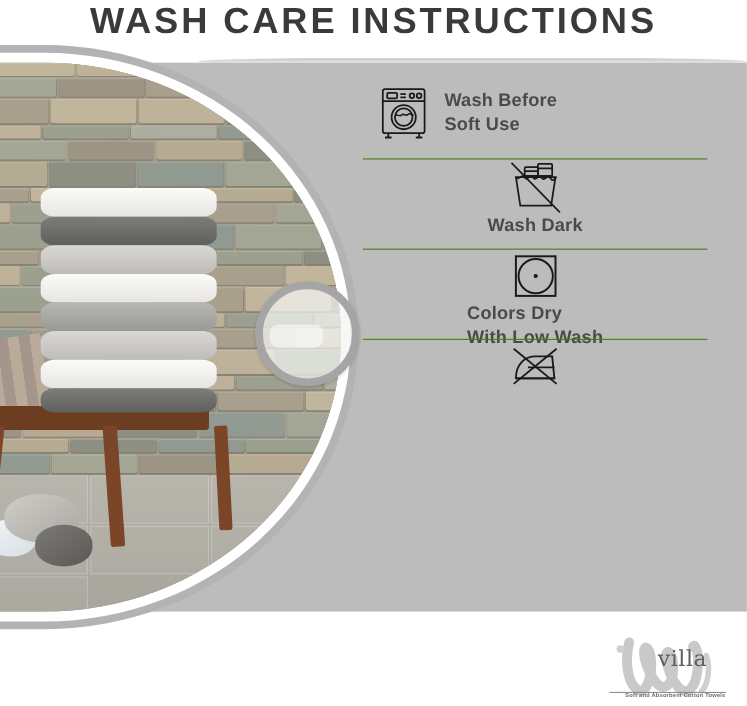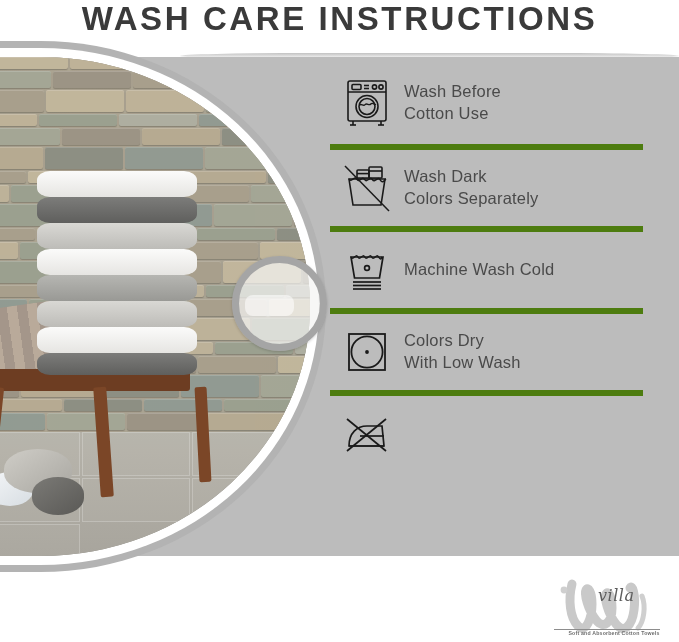--- a/index.html
+++ b/index.html
@@ -139,48 +139,47 @@
     position: absolute;
     left: 330px; top: 62px;
     width: 313px;
   }
   .row {
     position: relative;
     display: flex;
     align-items: center;
     height: 82px;
   }
-  .row + .row { border-top: 6px solid #4d7c0f; }
+  .row + .row { border-top: 1px solid #4d7c0f; flex-direction: column; }
   .icon-cell {
     width: 74px; min-width:74px;
     display:flex; align-items:center; justify-content:center;
   }
   .label-cell {
     font-size: 16.5px;
     color: #4a4a4a;
     line-height: 1.32;
     letter-spacing: .2px;
     font-family: "Liberation Sans", sans-serif;
   }
-  .label-cell span { display:block; }
+  .label-cell span { display:block;font-weight:bold; }
 
   
   #logo {
     position:absolute;
     left: 542px; top: 566px;
     width: 132px; height: 74px;
   }
   #logo-script {
     position:absolute; left:0; top:0; width:132px; height:74px;
   }
   #logo-villa {
     position:absolute; left:56px; top:20px;
     font-family: "DejaVu Serif", serif;
-    font-style: italic;
-    font-size: 16px;
+    font-size: 20px;
     color: #5d5d5d;
     letter-spacing: .5px;
   }
   #logo-celestia {
     position:absolute; left:6px; top:38px;
     font-family: "Liberation Sans", sans-serif;
     font-size: 22.5px;
     letter-spacing: 2.6px;
     color: #6a6a6a;
   }
@@ -365,57 +364,41 @@
         <circle cx="23" cy="28.5" r="8"></circle>
         <path d="M15.4 27.2c1.9-2.2 3.8 1.6 5.7-0.6s3.8 1.6 5.7-0.6 3.8 1.6 5.1 0.2" stroke-width="1.4"></path>
         <line x1="9" y1="43" x2="9" y2="47"></line>
         <line x1="6" y1="47" x2="12" y2="47"></line>
         <line x1="37" y1="43" x2="37" y2="47"></line>
         <line x1="34" y1="47" x2="40" y2="47"></line>
       </svg>
     </div>
     <div class="label-cell">
       <span>Wash Before</span>
-      <span>Cotton Use</span>
+      <span>Soft Use</span>
     </div>
   </div>
 
   <div class="row">
     <div class="icon-cell">
       <svg width="52" height="50" viewBox="0 0 52 50" fill="none" stroke="#1a1a1a" stroke-width="1.6">
         <path d="M8 16 h36 l-4 26 h-28 z"></path>
         <path d="M8 16c2.6 4.2 5.2-4 7.8 0.2s5.2-4 7.8 0.2 5.2-4 7.8 0.2 5.2-4 7.8 0.2 3.6 0.6 5.8-0.8" stroke-width="1.5"></path>
         <rect x="16" y="7" width="12" height="8" rx="1"></rect>
         <line x1="16" y1="10.6" x2="28" y2="10.6"></line>
         <rect x="28" y="4" width="13" height="11" rx="1"></rect>
         <line x1="28" y1="8" x2="41" y2="8"></line>
         <line x1="4" y1="3" x2="48" y2="48" stroke-width="1.5"></line>
       </svg>
     </div>
     <div class="label-cell">
       <span>Wash Dark</span>
-      <span>Colors Separately</span>
     </div>
   </div>
 
-  <div class="row">
-    <div class="icon-cell">
-      <svg width="50" height="48" viewBox="0 0 50 48" fill="none" stroke="#1a1a1a" stroke-width="1.7">
-        <path d="M9 11 h32 l-3.5 21 h-25 z"></path>
-        <path d="M9 11c2.3 4 4.6-4 6.9 0s4.6-4 6.9 0 4.6-4 6.9 0 4.6-4 6.9 0 2.6 1 3.4 0" stroke-width="1.5"></path>
-        <circle cx="25" cy="22" r="2.4"></circle>
-        <line x1="11" y1="36" x2="39" y2="36"></line>
-        <line x1="11" y1="39.5" x2="39" y2="39.5"></line>
-        <line x1="11" y1="43" x2="39" y2="43"></line>
-      </svg>
-    </div>
-    <div class="label-cell">
-      <span>Machine Wash Cold</span>
-    </div>
-  </div>
 
   <div class="row">
     <div class="icon-cell">
       <svg width="48" height="48" viewBox="0 0 48 48" fill="none" stroke="#1a1a1a" stroke-width="1.8">
         <rect x="6" y="6" width="36" height="36"></rect>
         <circle cx="24" cy="24" r="15.6"></circle>
         <circle cx="24" cy="24" r="1.9" fill="#1a1a1a" stroke="none"></circle>
       </svg>
     </div>
     <div class="label-cell">

